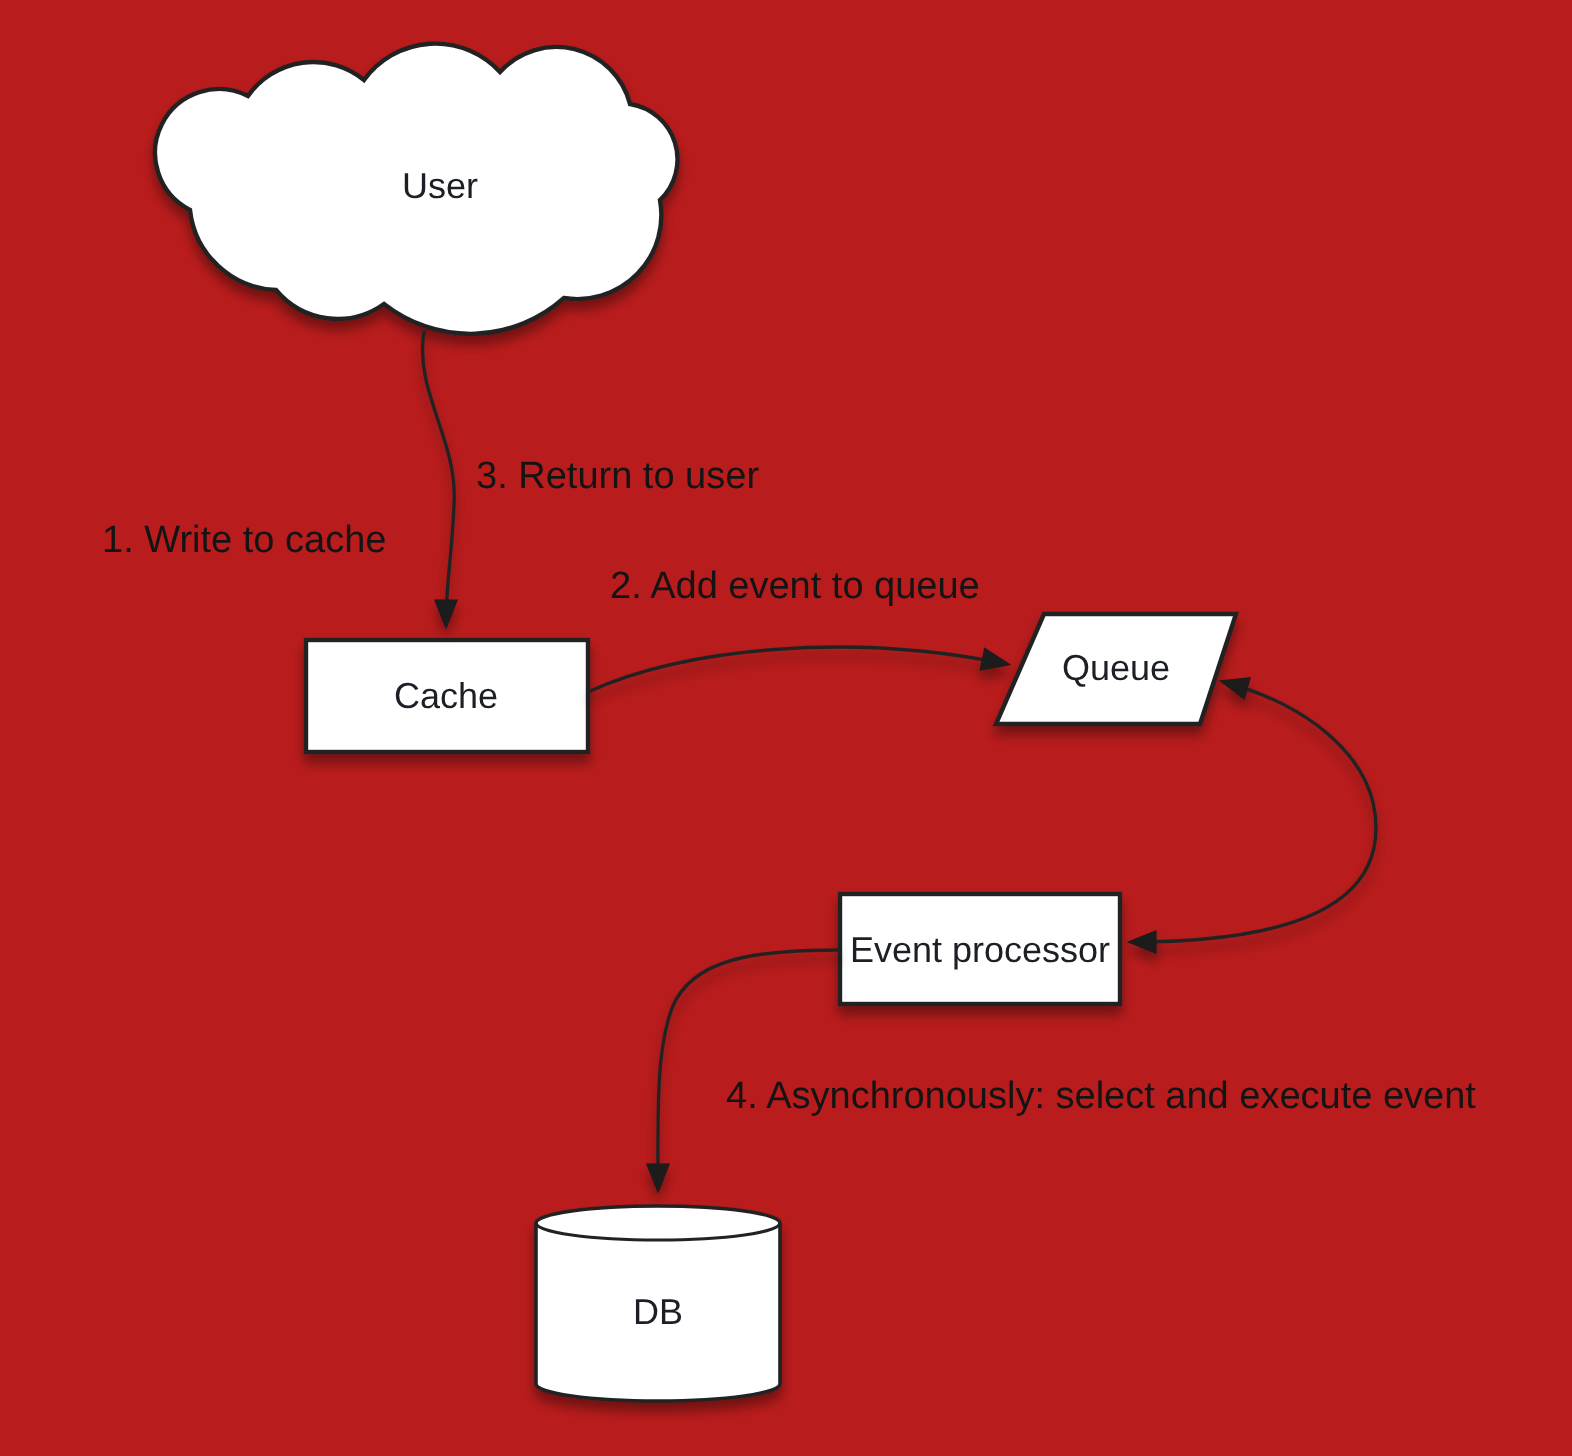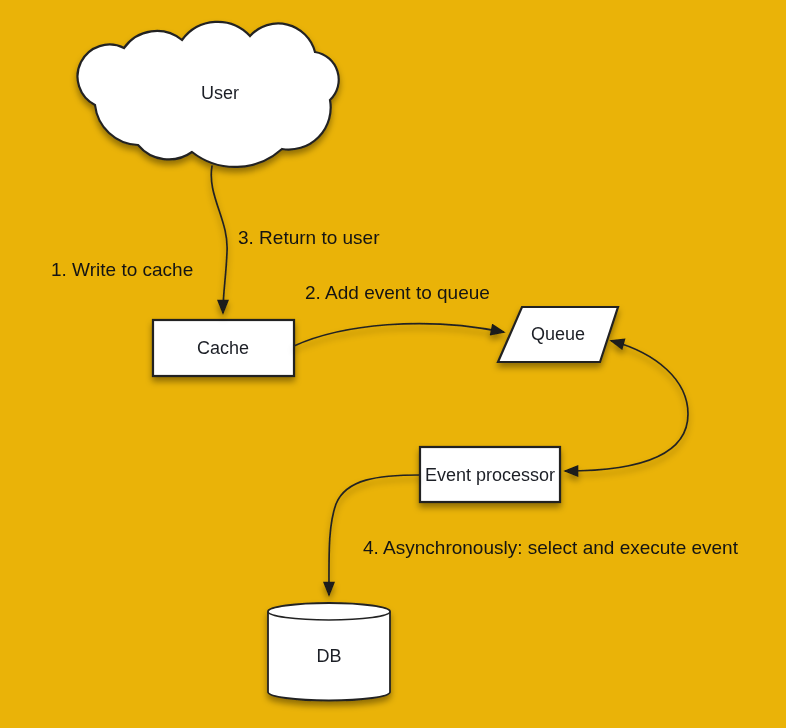--- a/index.html
+++ b/index.html
@@ -4,21 +4,21 @@
 <style>
   html, body {
     margin: 0;
     padding: 0;
     background: #ffffff;
   }
   .stage {
     position: relative;
     width: 786px;
     height: 728px;
-    background: #eab308;
+    background: #b91c1c;
     overflow: hidden;
   }
   svg { display: block; }
   .shape {
     fill: #ffffff;
     stroke: #242424;
     stroke-width: 2.2;
   }
   .cyl {
     fill: #ffffff;

